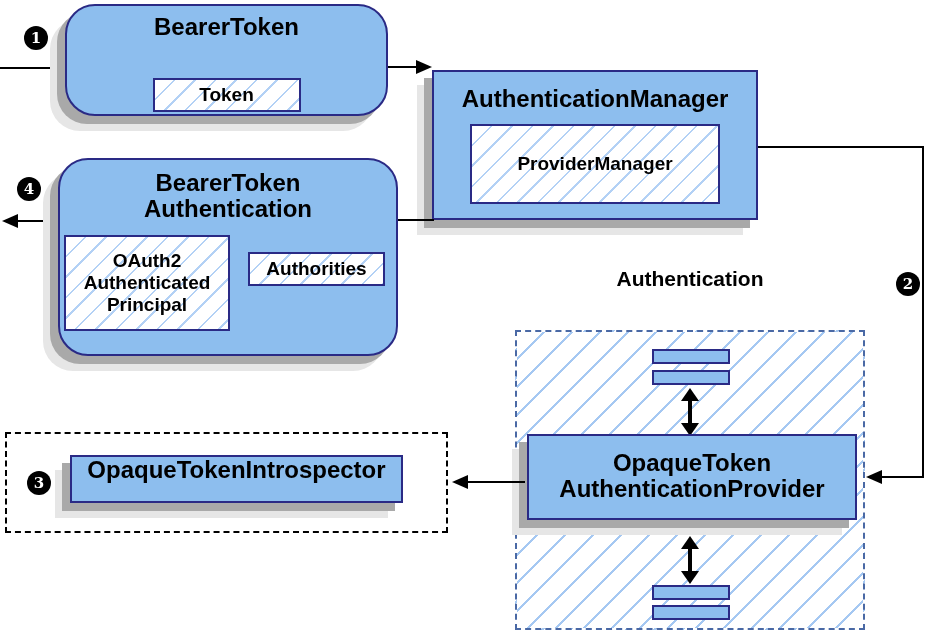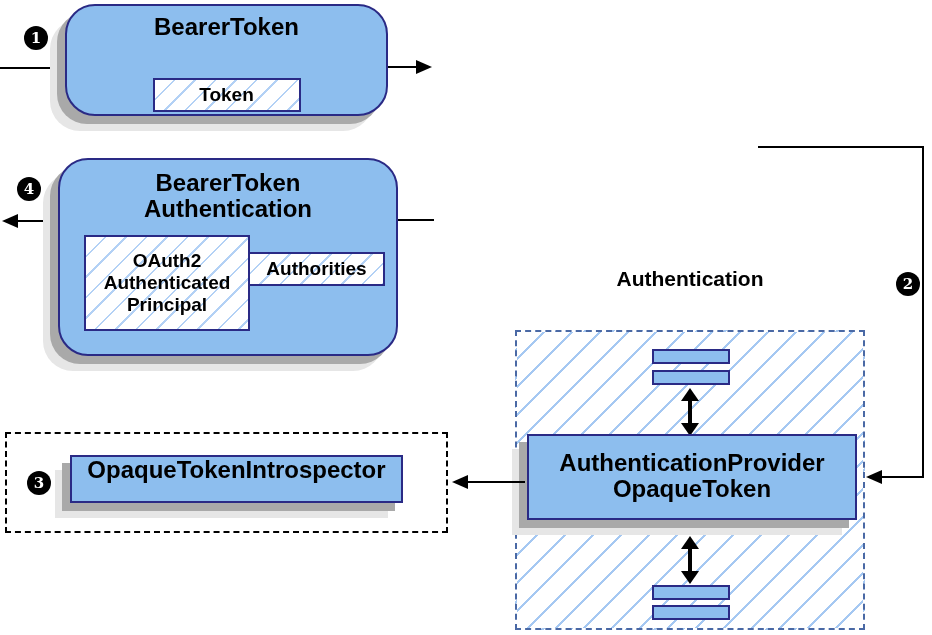--- a/index.html
+++ b/index.html
@@ -89,20 +89,28 @@
       <div>BearerToken</div>
     </div>
     <div class="hatch-box" style="left:50%; transform:translateX(-50%); top:72px; width:148px; height:34px;align-items:center;">
       <span>Token</span>
     </div>
   </div>
 
   <div class="hline" style="left:388px; top:66px; width:30px;"></div>
   <div class="tri-right" style="left:416px; top:60px;"></div>
 
+  <div class="node" style="left:432px; top:70px; width:326px; height:150px;">
+    <div class="node-title" style="padding-top:14px;">
+      <div>AuthenticationManager</div>
+    </div>
+    <div class="hatch-box" style="left:50%; transform:translateX(-50%); top:52px; width:250px; height:80px;">
+      <span>ProviderManager</span>
+    </div>
+  </div>
 
   <div class="hline" style="left:758px; top:146px; width:166px;"></div>
   <div class="vline" style="left:922px; top:146px; height:332px;"></div>
   <div class="hline" style="left:878px; top:476px; width:46px;"></div>
   <div class="tri-left" style="left:866px; top:470px;"></div>
   <div class="badge" style="left:896px; top:272px;">
     <span>2</span>
   </div>
 
   <div class="badge" style="left:17px; top:177px;">
@@ -111,21 +119,21 @@
   <div class="hline" style="left:14px; top:220px; width:46px;"></div>
   <div class="tri-left" style="left:2px; top:214px;"></div>
 
   <div class="hline" style="left:398px; top:219px; width:36px;"></div>
 
   <div class="node rounded" style="left:58px; top:158px; width:340px; height:198px;">
     <div class="node-title" style="padding-top:10px;">
       <div>BearerToken</div>
       <div>Authentication</div>
     </div>
-    <div class="hatch-box" style="left:24px; top:75px; width:166px; height:96px;">
+    <div class="hatch-box" style="left:4px; top:75px; width:166px; height:96px;">
       <div>
         <div>OAuth2</div>
         <div>Authenticated</div>
         <div>Principal</div>
       </div>
     </div>
     <div class="hatch-box" style="left:188px; top:92px; width:137px; height:34px;">
       <span>Authorities</span>
     </div>
   </div>
@@ -140,22 +148,22 @@
   <div class="bar" style="left:652px; top:370px;"></div>
 
   <div class="darrow" style="left:681px; top:388px;">
     <div class="up"></div>
     <div class="shaft"></div>
     <div class="down"></div>
   </div>
 
   <div class="node" style="left:527px; top:434px; width:330px; height:86px;">
     <div class="node-title" style="padding-top:14px;">
+      <div>OpaqueToken</div>
       <div>AuthenticationProvider</div>
-      <div>OpaqueToken</div>
     </div>
   </div>
 
   <div class="darrow" style="left:681px; top:536px;">
     <div class="up"></div>
     <div class="shaft"></div>
     <div class="down"></div>
   </div>
 
   <div class="bar" style="left:652px; top:585px;"></div>

